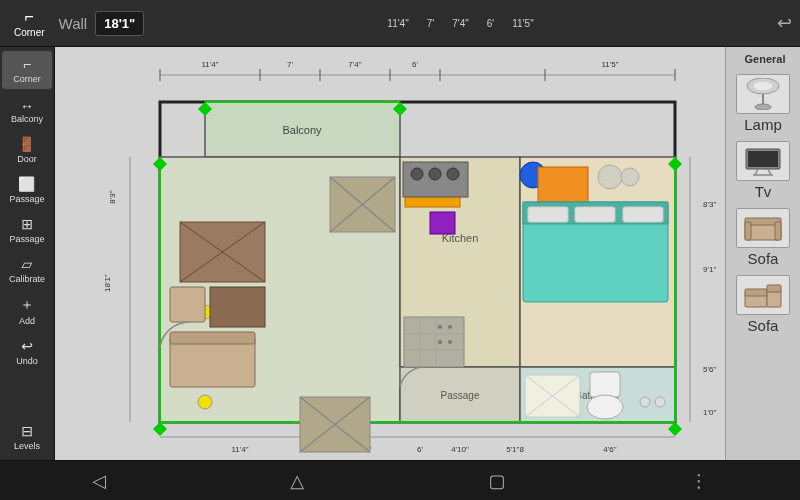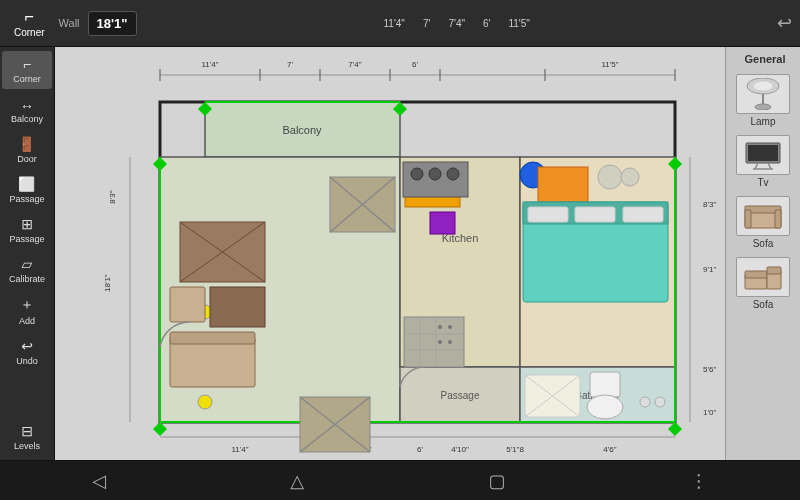--- a/index.html
+++ b/index.html
@@ -37,21 +37,21 @@
     .toolbar-btn .icon { font-size: 16px; margin-bottom: 1px; }
     #wall-display {
       background: #1a1a1a;
       color: #fff;
       border: 1px solid #555;
       padding: 4px 8px;
       border-radius: 3px;
       font-size: 13px;
       font-weight: bold;
     }
-    .wall-label { color: #aaa; font-size: 11px; margin-right: 4px; }
+    .wall-label { color: #aaa; font-size: 15px; margin-right: 4px; }
 
     
     #main-area {
       flex: 1;
       display: flex;
       overflow: hidden;
     }
 
     
     #left-sidebar {
@@ -113,21 +113,21 @@
       height: 40px;
       background: #e0e0e0;
       border: 1px solid #999;
       border-radius: 2px;
       display: flex;
       align-items: center;
       justify-content: center;
       margin-bottom: 2px;
     }
     .furniture-label {
-      font-size: 10px;
+      font-size: 15px;
       color: #333;
       text-align: center;
     }
     .general-header {
       font-size: 11px;
       color: #333;
       font-weight: bold;
       margin: 2px 0 4px 4px;
       text-align: center;
     }

